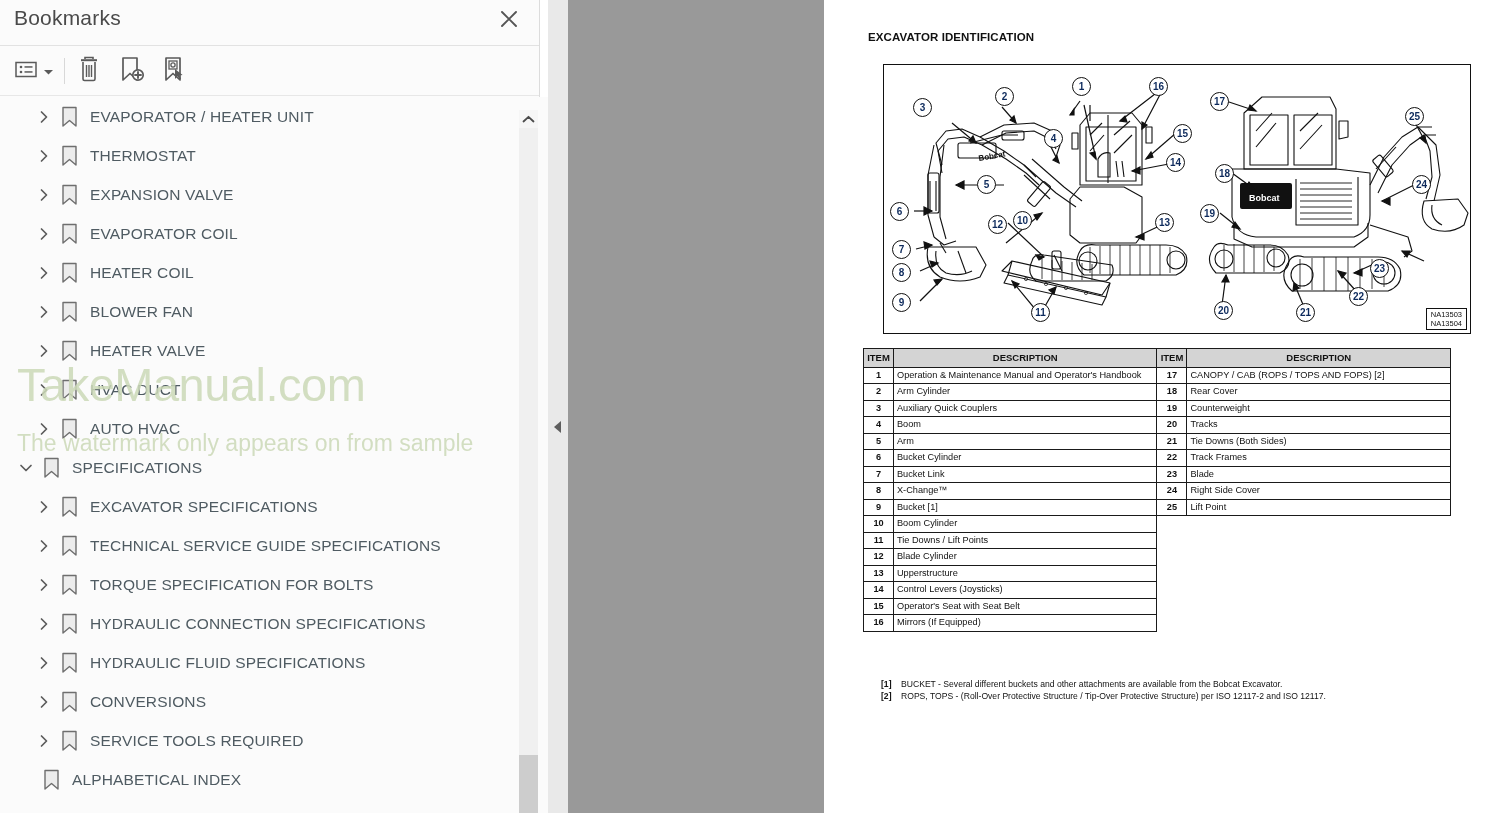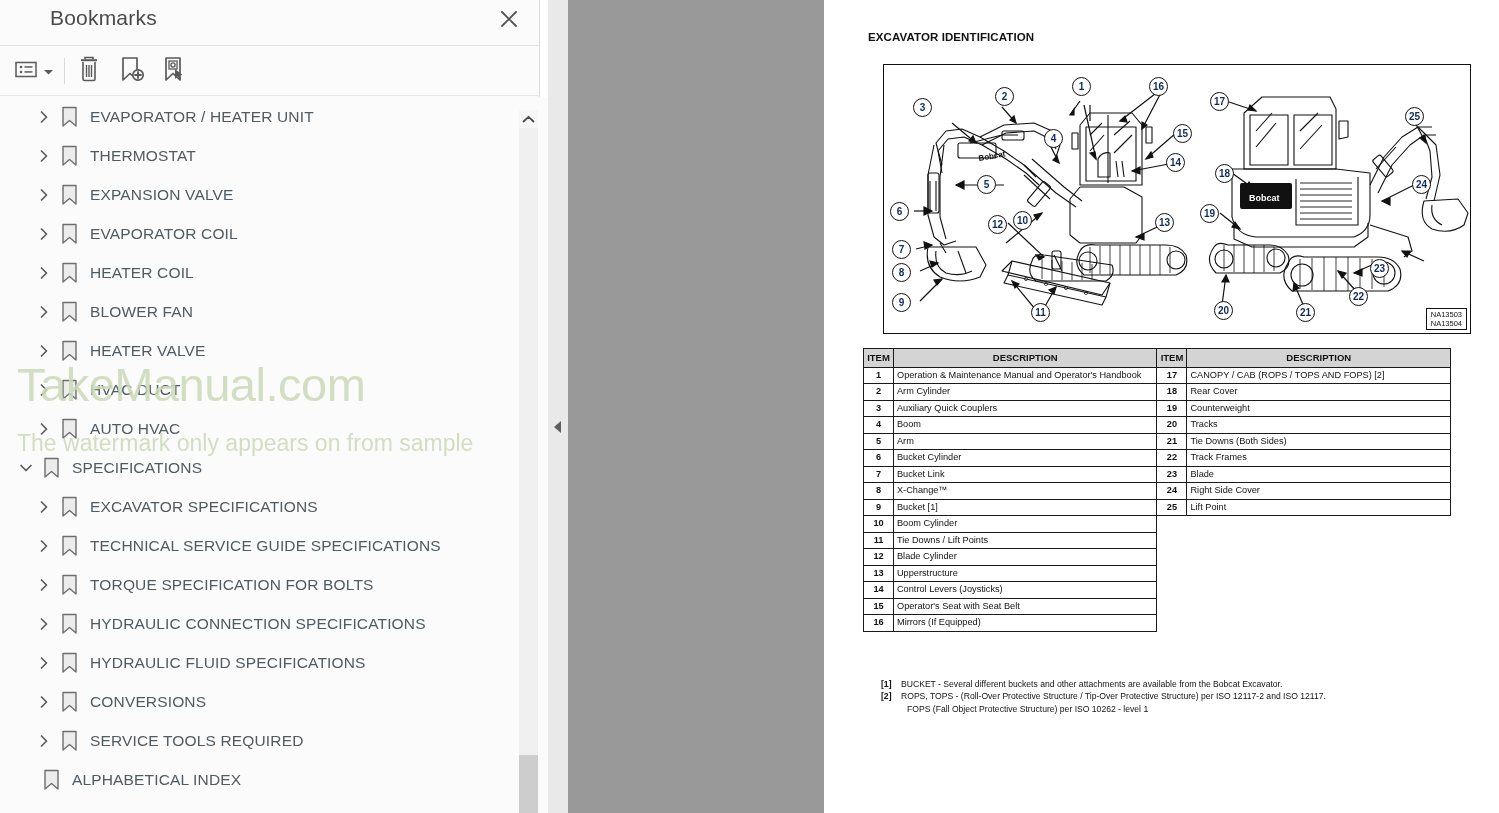--- a/index.html
+++ b/index.html
@@ -20,21 +20,20 @@
   }
   #bm-header {
     position: relative; height: 46px;
     border-bottom: 1px solid #e2e2e2;
     background: #fbfbfb;
   }
   #bm-title {
     position: absolute; left: 14px; top: 6px;
     font-size: 21px; color: #4a4a4a; font-weight: 400;
     letter-spacing: .2px;
-    margin-left: 36px;
   }
   #bm-close {
     position: absolute; right: 16px; top: 5px;
     width: 28px; height: 28px; cursor: pointer;
     color: #555;
   }
   #bm-close svg { display:block; }
 
   #bm-toolbar {
     position: relative; height: 50px;
@@ -846,16 +845,15 @@
 
   <div id="footnotes">
       <div class="fn-row">
         <div class="fn-mark">[1]</div>
         <div class="fn-text">BUCKET - Several different buckets and other attachments are available from the Bobcat Excavator.</div>
       </div>
       <div class="fn-row">
         <div class="fn-mark">[2]</div>
         <div class="fn-text">ROPS, TOPS - (Roll-Over Protective Structure / Tip-Over Protective Structure) per ISO 12117-2 and ISO 12117.</div>
       </div>
-      <div class="fn-cont">FOPS (Fall Object Protective Structure) per ISO 10262 - level 1</div>
     </div>
 
 </div>
 
 </body></html>

